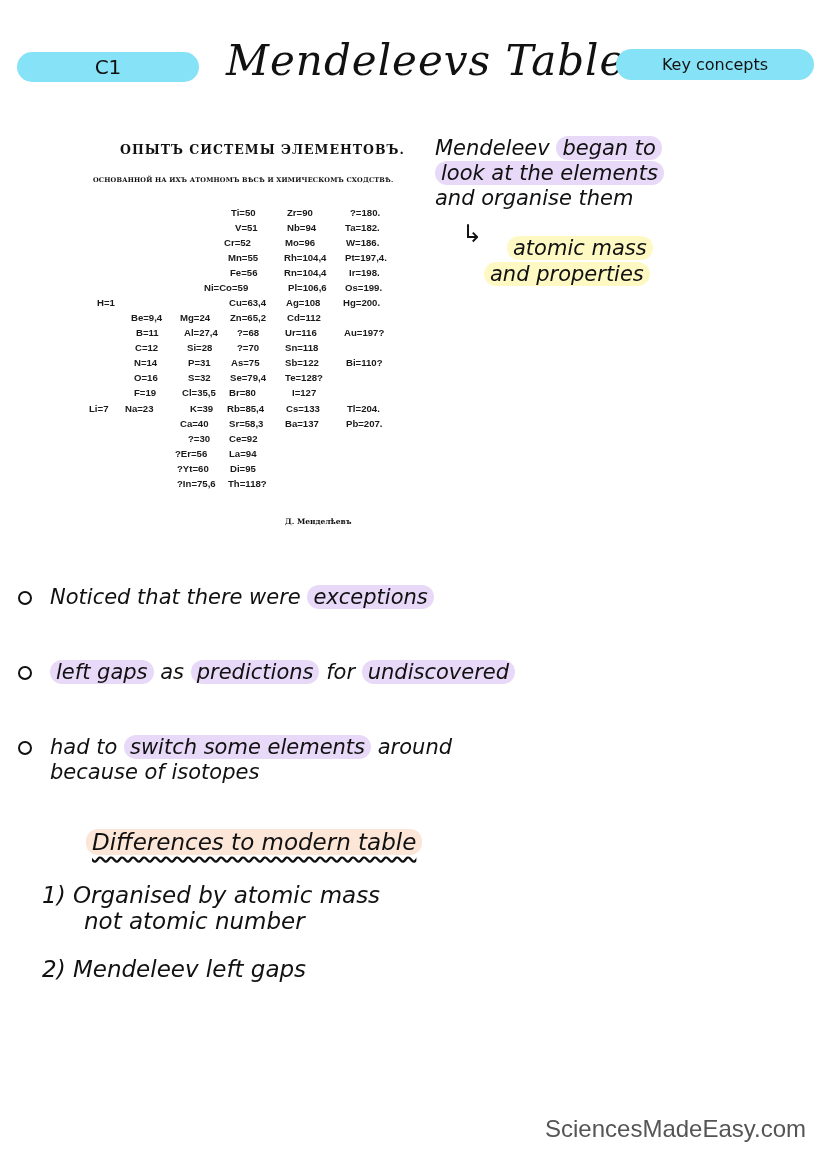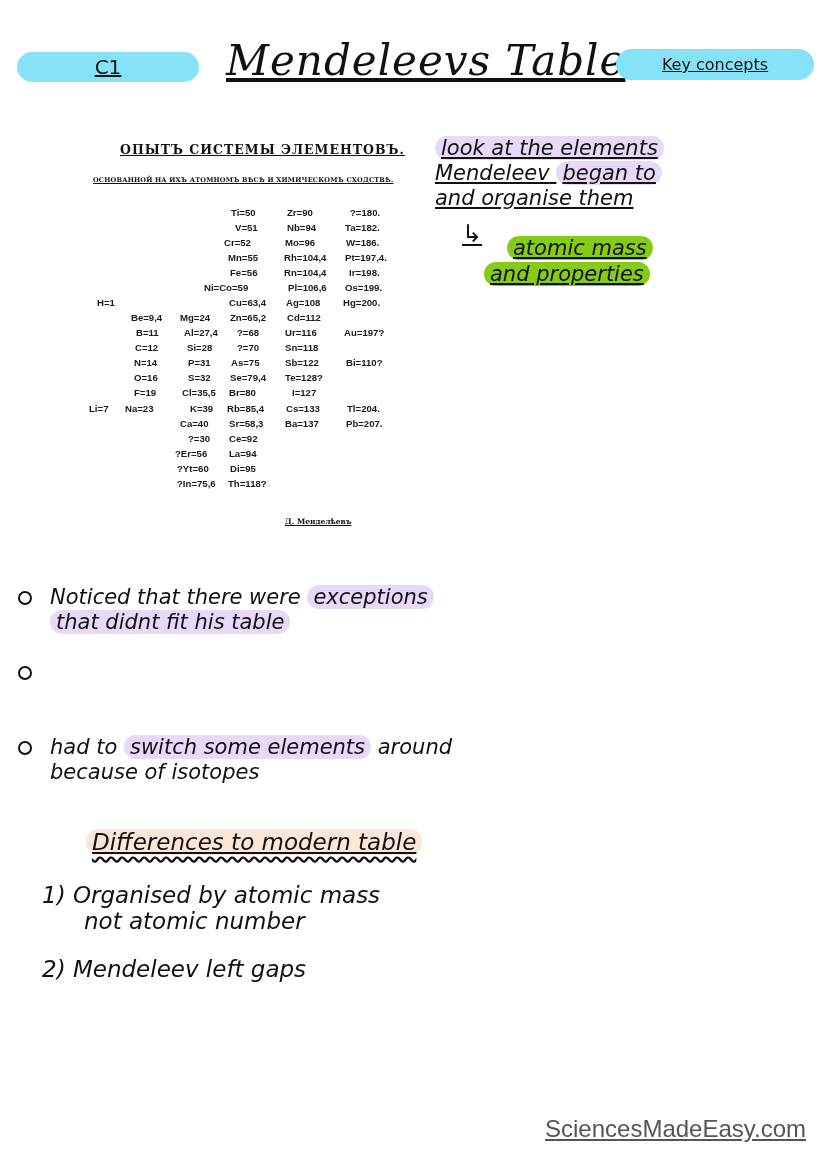--- a/index.html
+++ b/index.html
@@ -1,37 +1,37 @@
 <!DOCTYPE html>
 <html><head>
 <meta charset="utf-8">
 <style>
   html, body { margin: 0; padding: 0; }
   body {
     width: 828px; height: 1171px; position: relative; overflow: hidden;
     background: #ffffff; color: #111;
     font-family: "DejaVu Sans", sans-serif;
   }
-  .abs { position: absolute; text-decoration: underline; }
+  .abs { position: absolute; }
   .pill {
     background: #86e3f7; border-radius: 16px;
     display: flex; align-items: center; justify-content: center;
     font-family: "DejaVu Sans", sans-serif; color: #111;
   }
   #pill-left { left: 17px; top: 52px; width: 182px; height: 30px; font-size: 20px; }
   #pill-right { left: 616px; top: 49px; width: 198px; height: 31px; font-size: 16px; }
   #title { left: 226px; top: 36px; font-size: 42px; font-family: "DejaVu Serif", serif; font-style: italic; letter-spacing: 1px; white-space: nowrap; }
   #hist-title { left: 120px; top: 142px; font-family: "DejaVu Serif", serif; font-weight: bold; font-size: 12.5px; letter-spacing: 1px; white-space: nowrap; }
   #hist-sub { left: 93px; top: 176px; font-family: "DejaVu Serif", serif; font-weight: bold; font-size: 6.5px; letter-spacing: 0.2px; white-space: nowrap; }
   .cell { position: absolute; font-family: "Liberation Sans", sans-serif; font-weight: bold; font-size: 9.6px; white-space: nowrap; color: #1a1a1a; }
   #hist-sign { left: 285px; top: 517px; font-family: "DejaVu Serif", serif; font-weight: bold; font-size: 7.5px; white-space: nowrap; }
 
   .hand { font-family: "DejaVu Sans", sans-serif; font-size: 21px; line-height: 25px; white-space: nowrap; font-style: italic; }
   .hl-purple { background: #e7d9f7; border-radius: 12px; padding: 0 6px; }
-  .hl-green { background: #84cc16; border-radius: 12px; padding: 0 6px; }
+  .hl-green { background: #fef9c3; border-radius: 12px; padding: 0 6px; }
   .hl-peach { background: #fbe6d8; border-radius: 12px; padding: 0 6px; }
 
   #side-note { left: 435px; top: 136px; }
   #side-note .hand { display: block; }
   #arrow { left: 462px; top: 222px; font-size: 24px; }
   #result1 { left: 507px; top: 236px; }
   #result2 { left: 484px; top: 262px; }
 
   .bullet { position: absolute; left: 18px; }
   .bullet .dot { position: absolute; left: 0; top: 6px; width: 10px; height: 10px; border: 2px solid #111; border-radius: 50%; }
@@ -123,52 +123,56 @@
     <span class="cell" style="left: 229px; top: 448px;">La=94</span>
     <span class="cell" style="left: 177px; top: 463px;">?Yt=60</span>
     <span class="cell" style="left: 230px; top: 463px;">Di=95</span>
     <span class="cell" style="left: 177px; top: 478px;">?In=75,6</span>
     <span class="cell" style="left: 228px; top: 478px;">Th=118?</span>
   </div>
 <div id="hist-sign" class="abs">Д. Менделѣевъ</div>
 
 <div id="side-note" class="abs">
   <span class="hand">
-    <span class="hl-purple">look at the elements</span>
+    <span>Mendeleev</span>
+    <span class="hl-purple">began to</span>
   </span>
   <span class="hand">
-    <span>Mendeleev</span>
-    <span class="hl-purple">began to</span>
+    <span class="hl-purple">look at the elements</span>
   </span>
   <span class="hand">and organise them</span>
 </div>
 <div id="arrow" class="abs hand">↳</div>
 <div id="result1" class="abs hand">
   <span class="hl-green">atomic mass</span>
 </div>
 <div id="result2" class="abs hand">
   <span class="hl-green">and properties</span>
 </div>
 
 <div class="bullet" style="top:585px;">
   <span class="dot"></span>
   <div class="lines">
     <span class="hand">
       <span>Noticed that there were</span>
       <span class="hl-purple">exceptions</span>
     </span>
-    <span class="hand">
-      <span class="hl-purple">that didnt fit his table</span>
-    </span>
   </div>
 </div>
 
 <div class="bullet" style="top:660px;">
   <span class="dot"></span>
   <div class="lines">
+    <span class="hand">
+      <span class="hl-purple">left gaps</span>
+      <span>as</span>
+      <span class="hl-purple">predictions</span>
+      <span>for</span>
+      <span class="hl-purple">undiscovered</span>
+    </span>
   </div>
 </div>
 
 <div class="bullet" style="top:735px;">
   <span class="dot"></span>
   <div class="lines">
     <span class="hand">
       <span>had to</span>
       <span class="hl-purple">switch some elements</span>
       <span>around</span>

